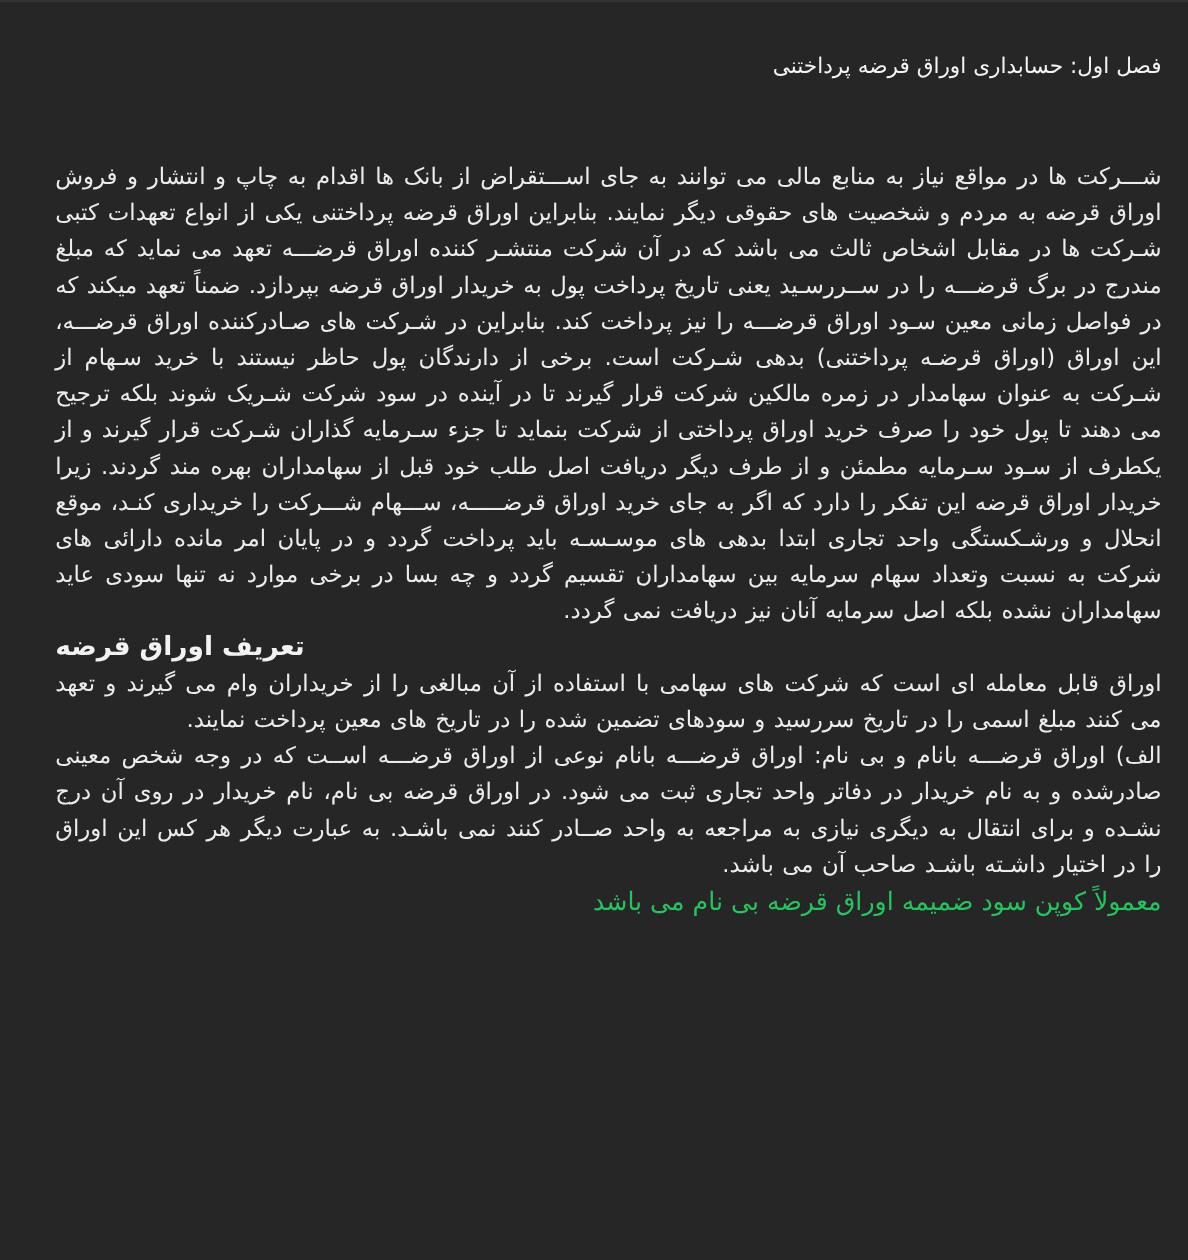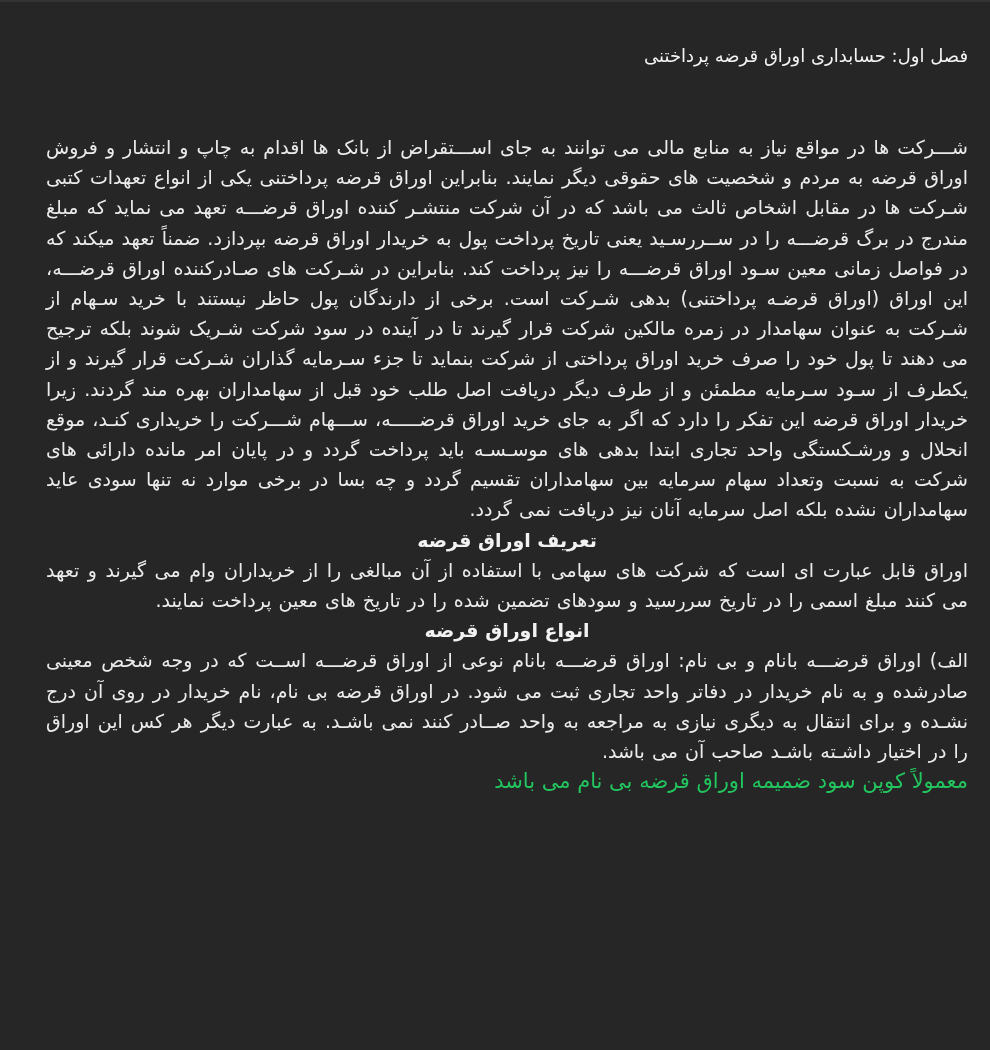--- a/index.html
+++ b/index.html
@@ -43,25 +43,25 @@
       margin: 0;
       text-align: justify;
       text-align-last: right;
       word-spacing: 1px;
       color: #ececec;
     }
     .para.first {
       margin-top: 54px;
     }
     .section-heading {
-      font-size: 19px;
+      font-size: 22px;
       font-weight: bold;
       line-height: 30.2px;
       margin: 0;
-      text-align: center;
+      text-align: left;
       color: #f2f2f2;
     }
     .underlined {
       text-underline-offset: 4px;
     }
     .cut-line {
       font-size: 21px;
       line-height: 30.2px;
       margin: 0;
       text-align: right;
@@ -73,20 +73,19 @@
 
 <div class="top-strip"></div>
 
 <div class="doc">
   <h1 class="chapter-title">فصل اول: حسابداری اوراق قرضه پرداختنی</h1>
 
   <p class="para first">شـــرکت ها در مواقع نیاز به منابع مالی می توانند به جای اســـتقراض از بانک ها اقدام به چاپ و انتشار و فروش اوراق قرضه به مردم و شخصیت های حقوقی دیگر نمایند. بنابراین اوراق قرضه پرداختنی یکی از انواع تعهدات کتبی شـرکت ها در مقابل اشخاص ثالث می باشد که در آن شرکت منتشـر کننده اوراق قرضـــه تعهد می نماید که مبلغ مندرج در برگ قرضـــه را در ســررسـید یعنی تاریخ پرداخت پول به خریدار اوراق قرضه بپردازد. ضمناً تعهد میکند که در فواصل زمانی معین سـود اوراق قرضـــه را نیز پرداخت کند. بنابراین در شـرکت های صـادرکننده اوراق قرضـــه، این اوراق (اوراق قرضـه پرداختنی) بدهی شـرکت است. برخی از دارندگان پول حاظر نیستند با خرید سـهام از شـرکت به عنوان سهامدار در زمره مالکین شرکت قرار گیرند تا در آینده در سود شرکت شـریک شوند بلکه ترجیح می دهند تا پول خود را صرف خرید اوراق پرداختی از شرکت بنماید تا جزء سـرمایه گذاران شـرکت قرار گیرند و از یکطرف از سـود سـرمایه مطمئن و از طرف دیگر دریافت اصل طلب خود قبل از سهامداران بهره مند گردند. زیرا خریدار اوراق قرضه این تفکر را دارد که اگر به جای خرید اوراق قرضـــــه، ســـهام شـــرکت را خریداری کنـد، موقع انحلال و ورشـکستگی واحد تجاری ابتدا بدهی های موسـسـه باید پرداخت گردد و در پایان امر مانده دارائی های شرکت به نسبت وتعداد سهام سرمایه بین سهامداران تقسیم گردد و چه بسا در برخی موارد نه تنها سودی عاید سهامداران نشده بلکه اصل سرمایه آنان نیز دریافت نمی گردد.</p>
 
   <h2 class="section-heading">تعریف اوراق قرضه</h2>
 
-  <p class="para">اوراق قابل عبارت ای است که شرکت های سهامی با استفاده از آن مبالغی را از خریداران وام می گیرند و تعهد می کنند مبلغ اسمی را در تاریخ سررسید و سودهای تضمین شده را در تاریخ های معین پرداخت نمایند.</p>
+  <p class="para">اوراق قابل معامله ای است که شرکت های سهامی با استفاده از آن مبالغی را از خریداران وام می گیرند و تعهد می کنند مبلغ اسمی را در تاریخ سررسید و سودهای تضمین شده را در تاریخ های معین پرداخت نمایند.</p>
 
-  <h2 class="section-heading">انواع اوراق قرضه</h2>
 
   <p class="para"><span class="underlined">الف) اوراق قرضـــه بانام و بی نام:</span><span> اوراق قرضـــه بانام نوعی از اوراق قرضـــه اســت که در وجه شخص معینی صادرشده و به نام خریدار در دفاتر واحد تجاری ثبت می شود. در اوراق قرضه بی نام،  نام خریدار در روی آن درج نشـده و برای انتقال به دیگری نیازی به مراجعه به واحد صــادر کنند نمی باشـد. به عبارت دیگر هر کس این اوراق را در اختیار داشـته باشـد صاحب آن می باشد.</span></p>
 
   <p class="cut-line">معمولاً کوپن سود ضمیمه اوراق قرضه بی نام می باشد</p>
 </div>
 
 </body></html>

